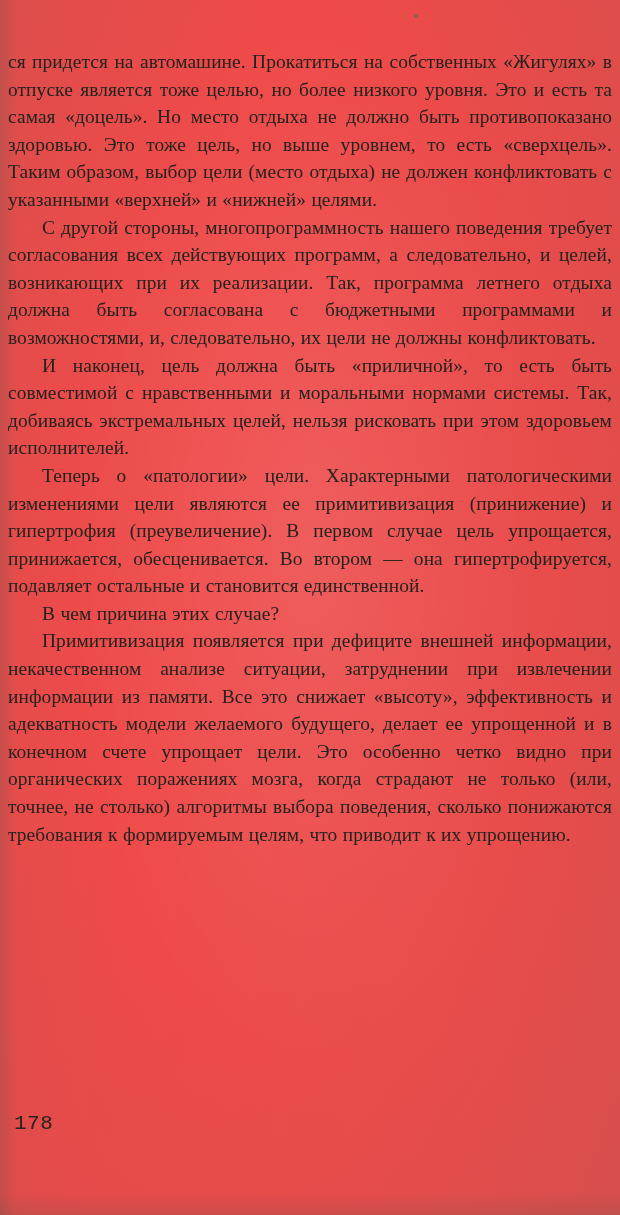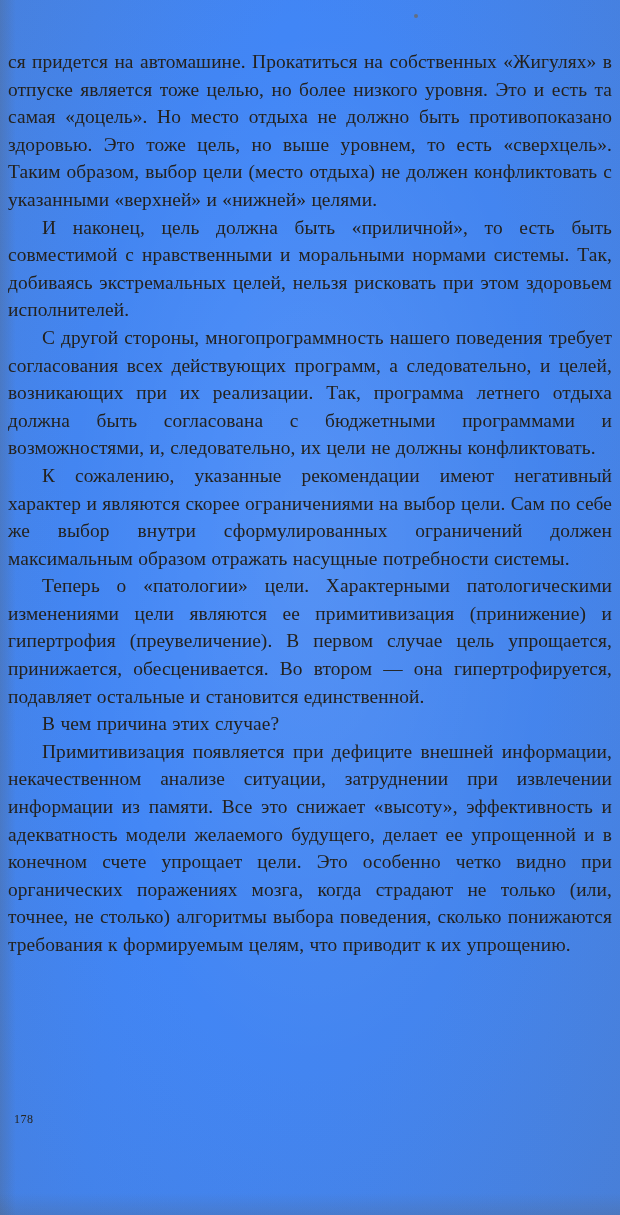--- a/index.html
+++ b/index.html
@@ -10,21 +10,21 @@
     width: 620px;
     height: 1215px;
     background: #c9c6bd;
     font-family: "Liberation Serif", serif;
     overflow: hidden;
   }
   .page {
     position: relative;
     width: 620px;
     height: 1215px;
-    background: #3b82f6;
+    background: #ef4444;
     box-sizing: border-box;
   }
   
   .paper-texture {
     position: absolute;
     inset: 0;
     background:
       radial-gradient(ellipse at 50% 45%, rgba(255,255,255,0.10) 0%, rgba(255,255,255,0.0) 55%, rgba(90,85,75,0.10) 100%),
       linear-gradient(100deg, rgba(160,155,140,0.10) 0%, rgba(255,255,255,0.03) 35%, rgba(150,145,132,0.12) 100%);
     pointer-events: none;
@@ -47,23 +47,23 @@
     text-indent: 34px;
     font-weight: 500;
   }
   p.para.noindent {
     text-indent: 0;
   }
   .folio {
     position: absolute;
     left: 14px;
     top: 1112px;
-    font-size: 12px;
+    font-size: 21px;
     color: #26241f;
-    font-family: Liberation Serif, serif;
+    font-family: Liberation Mono, monospace;
     letter-spacing: 0.5px;
   }
   .top-speck {
     position: absolute;
     left: 414px;
     top: 14px;
     width: 4px;
     height: 4px;
     background: #6d675c;
     border-radius: 50%;
@@ -88,22 +88,21 @@
 <body>
 
 <div class="page">
   <div class="paper-texture"></div>
   <div class="edge-shadow-left"></div>
   <div class="edge-shadow-bottom"></div>
   <div class="top-speck"></div>
 
   <div class="content">
     <p class="para noindent">ся придется на автомашине. Прокатиться на собственных «Жигулях» в отпуске является тоже целью, но более низкого уровня. Это и есть та самая «доцель». Но место отдыха не должно быть противопоказано здоровью. Это тоже цель, но выше уровнем, то есть «сверхцель». Таким образом, выбор цели (место отдыха) не должен конфликтовать с указанными «верхней» и «нижней» целями.</p>
+    <p class="para">С другой стороны, многопрограммность нашего поведения требует согласования всех действующих программ, а следовательно, и целей, возникающих при их реализации. Так, программа летнего отдыха должна быть согласована с бюджетными программами и возможностями, и, следовательно, их цели не должны конфликтовать.</p>
     <p class="para">И наконец, цель должна быть «приличной», то есть быть совместимой с нравственными и моральными нормами системы. Так, добиваясь экстремальных целей, нельзя рисковать при этом здоровьем исполнителей.</p>
-    <p class="para">С другой стороны, многопрограммность нашего поведения требует согласования всех действующих программ, а следовательно, и целей, возникающих при их реализации. Так, программа летнего отдыха должна быть согласована с бюджетными программами и возможностями, и, следовательно, их цели не должны конфликтовать.</p>
-    <p class="para">К сожалению, указанные рекомендации имеют негативный характер и являются скорее ограничениями на выбор цели. Сам по себе же выбор внутри сформулированных ограничений должен максимальным образом отражать насущные потребности системы.</p>
     <p class="para">Теперь о «патологии» цели. Характерными патологическими изменениями цели являются ее примитивизация (принижение) и гипертрофия (преувеличение). В первом случае цель упрощается, принижается, обесценивается. Во втором — она гипертрофируется, подавляет остальные и становится единственной.</p>
     <p class="para">В чем причина этих случае?</p>
     <p class="para">Примитивизация появляется при дефиците внешней информации, некачественном анализе ситуации, затруднении при извлечении информации из памяти. Все это снижает «высоту», эффективность и адекватность модели желаемого будущего, делает ее упрощенной и в конечном счете упрощает цели. Это особенно четко видно при органических поражениях мозга, когда страдают не только (или, точнее, не столько) алгоритмы выбора поведения, сколько понижаются требования к формируемым целям, что приводит к их упрощению.</p>
   </div>
 
   <div class="folio">178</div>
 </div>
 
 </body></html>

